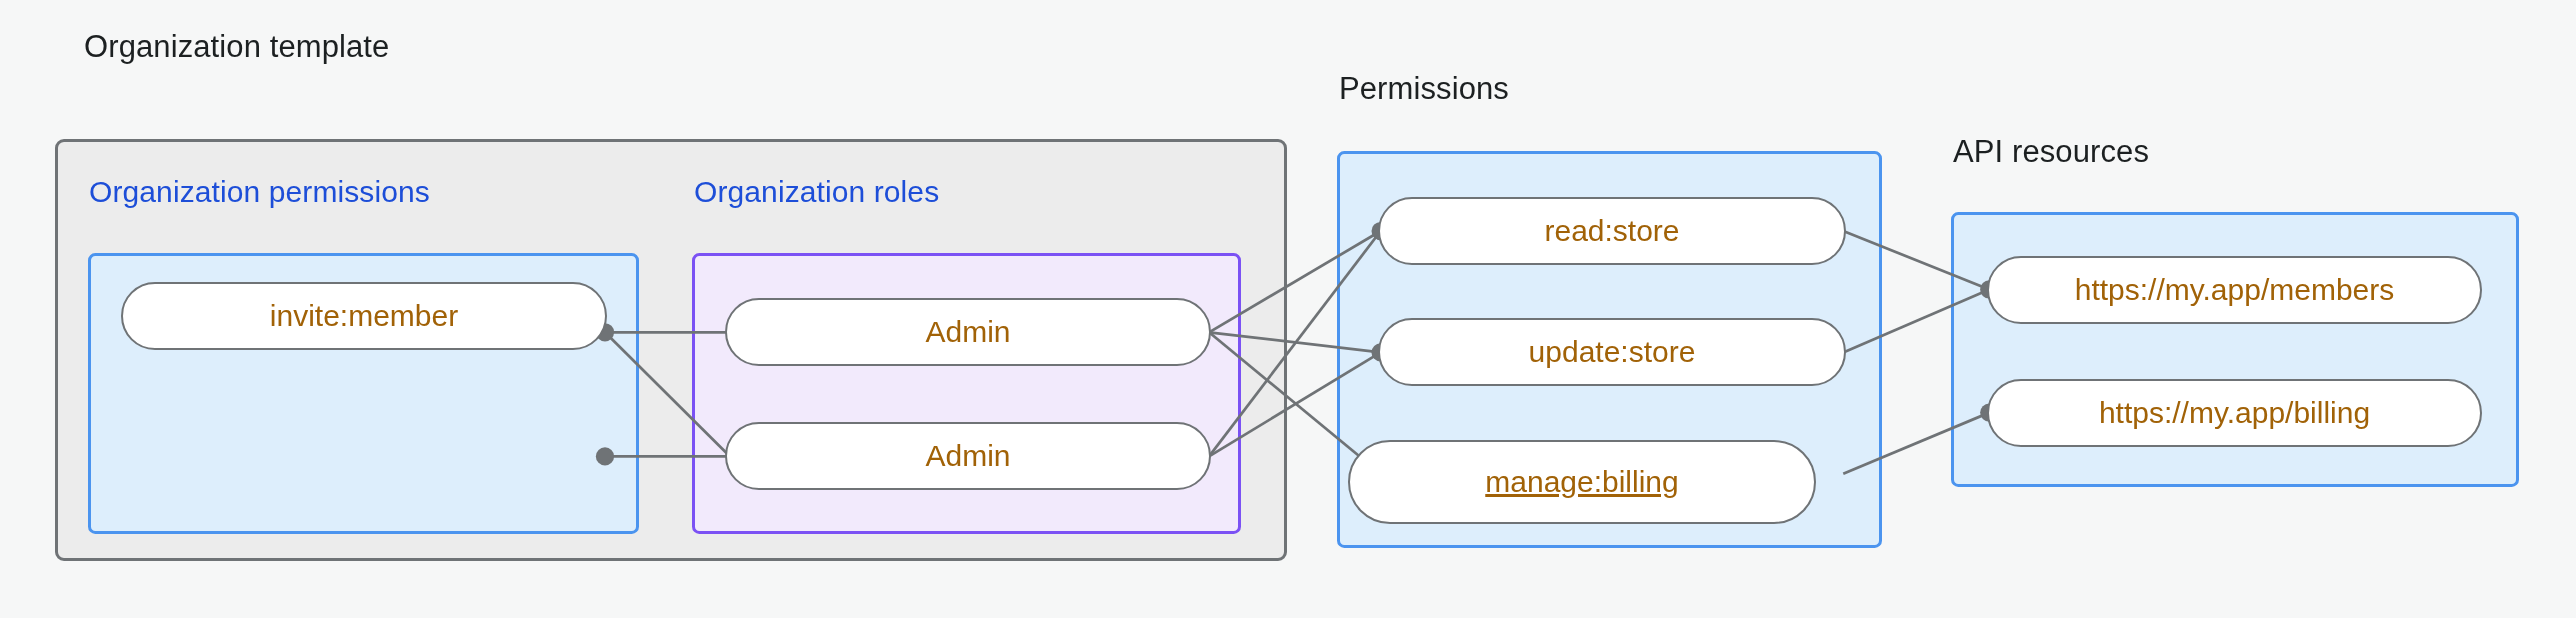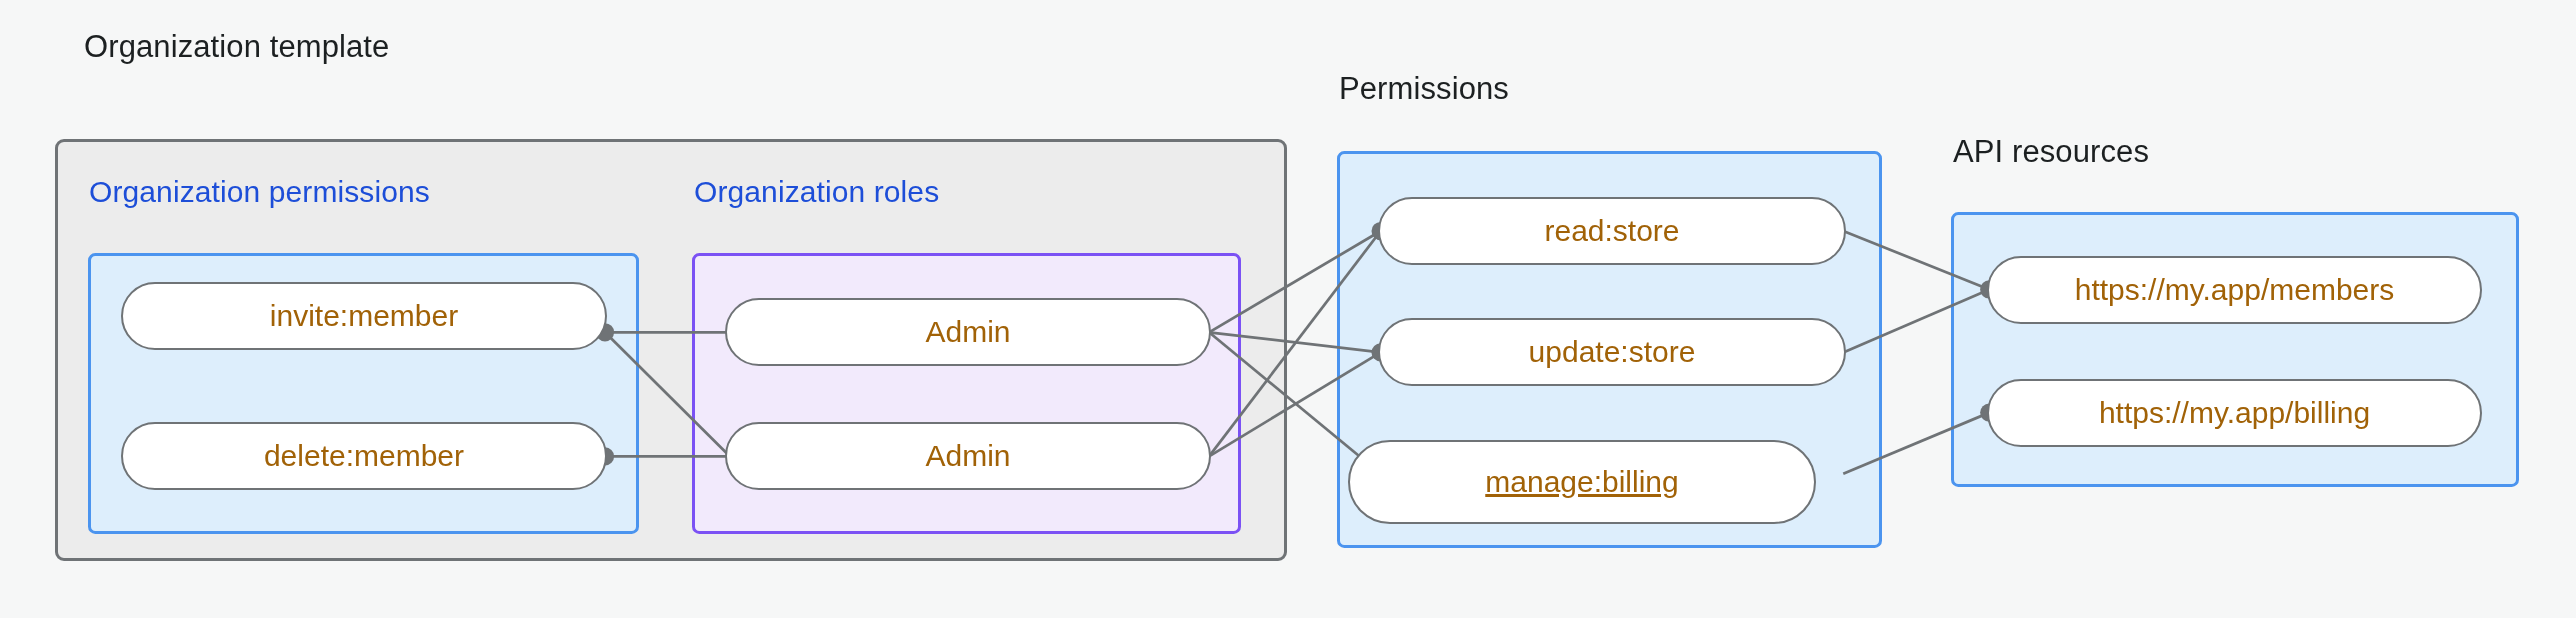--- a/index.html
+++ b/index.html
@@ -127,21 +127,20 @@
   <div class="grp-label" style="left:1339px; top:71px;">Permissions</div>
 
   <div class="grp-label" style="left:1953px; top:134px;">API resources</div>
 
   <div class="sub-label" style="left:89px; top:175px;">Organization permissions</div>
 
   <div class="sub-label" style="left:694px; top:175px;">Organization roles</div>
 
   <div class="node" style="left:121px; top:282px; width:486px; height:68px;">invite:member</div>
 
-  <div class="node" style="left:121px; top:422px; width:486px; height:68px;">delete:member</div>
 
   <div class="node" style="left:725px; top:298px; width:486px; height:68px;">Admin</div>
 
   <div class="node" style="left:725px; top:422px; width:486px; height:68px;">Admin</div>
 
   <div class="node" style="left:1378px; top:197px; width:468px; height:68px;">read:store</div>
 
   <div class="node" style="left:1378px; top:318px; width:468px; height:68px;">update:store</div>
 
   <div class="node" style="left:1348px; top:440px; width:468px; height:84px;text-decoration:underline;">manage:billing</div>

